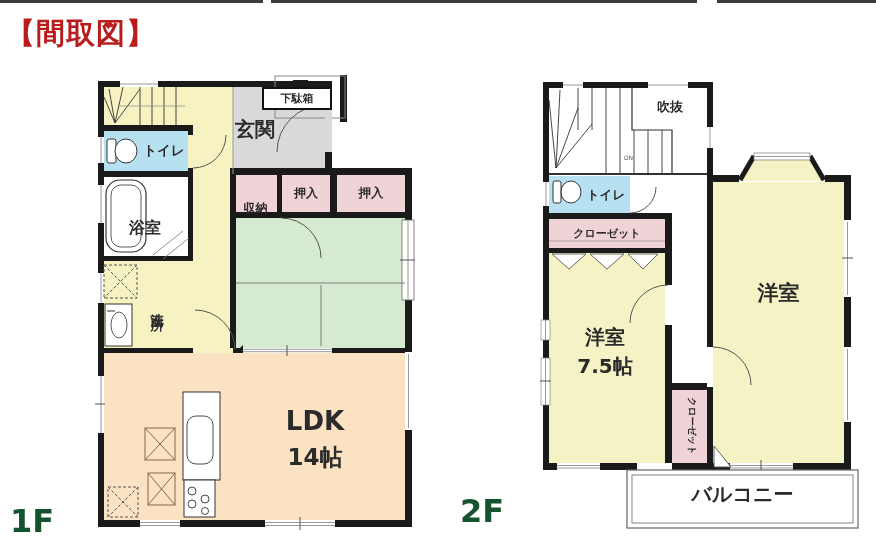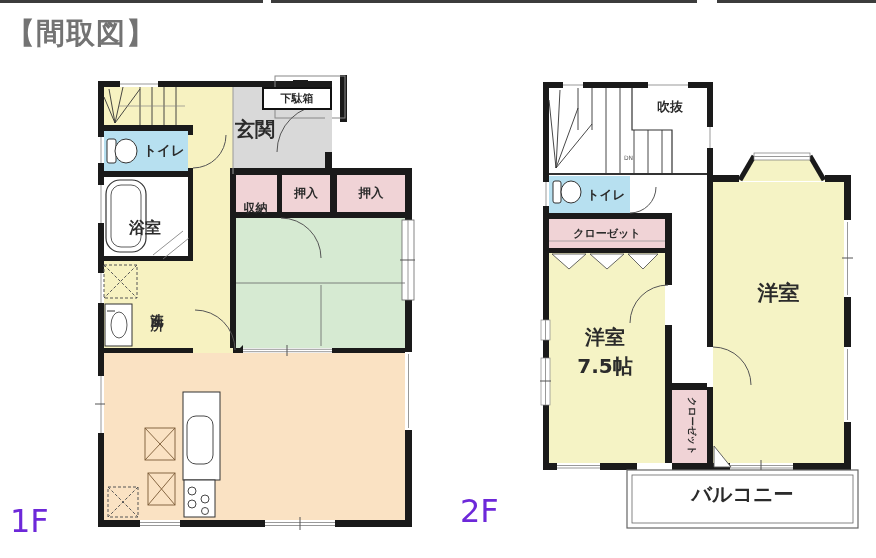--- a/index.html
+++ b/index.html
@@ -1,20 +1,20 @@
 <!DOCTYPE html>
 <html><head>
 <meta charset="utf-8">
 <style>
   html,body{margin:0;padding:0;background:#fff;}
   .canvas{position:relative;width:876px;height:558px;background:#fff;overflow:hidden;
           font-family:"DejaVu Sans","Liberation Sans",sans-serif;color:#222;}
   .bar{position:absolute;top:0;height:3px;background:#3c3c3c;}
-  .title{position:absolute;left:6px;top:14px;font-size:29px;font-weight:bold;letter-spacing:1px;color:#737373;}
-  .floor-label{position:absolute;font-size:32px;font-weight:normal;color:#6d28d9;}
+  .title{position:absolute;left:6px;top:14px;font-size:29px;font-weight:bold;letter-spacing:1px;color:#b91c1c;}
+  .floor-label{position:absolute;font-size:32px;font-weight:bold;color:#14532d;}
   .plan{position:absolute;}
   .plan svg{position:absolute;left:0;top:0;z-index:2;}
   .room{position:absolute;z-index:1;}
   .lbl{position:absolute;z-index:3;display:flex;align-items:center;justify-content:center;
        text-align:center;font-weight:600;color:#2b2b2b;line-height:1.45;white-space:nowrap;}
   .c-yellow{background:#f7f2c1;}
   .c-blue{background:#b7e0f0;}
   .c-pink{background:#f0d3d6;}
   .c-green{background:#d6ead2;}
   .c-peach{background:#fae2c3;}
@@ -190,20 +190,26 @@
     </svg>
 
     <div class="lbl boxed" style="left:119px;top:14px;width:66px;height:19px;font-size:11px;margin-left:48px;">下駄箱</div>
     <div class="lbl" style="left:130px;top:44px;width:60px;height:24px;font-size:20px;">玄関</div>
     <div class="lbl" style="left:44px;top:60px;width:50px;height:36px;font-size:13.5px;">トイレ</div>
     <div class="lbl" style="left:22px;top:144px;width:56px;height:22px;font-size:16px;">浴室</div>
     <div class="lbl vert" style="left:50px;top:190px;width:22px;height:85px;font-size:13px;">洗面所</div>
     <div class="lbl" style="left:139px;top:102px;width:43px;height:37px;font-size:12px;margin-top:15px;">収納</div>
     <div class="lbl" style="left:187px;top:102px;width:48px;height:37px;font-size:12px;">押入</div>
     <div class="lbl" style="left:242px;top:100px;width:68px;height:40px;font-size:12.5px;">押入</div>
+    <div class="lbl two-line" style="left:145px;top:330px;width:150px;font-size:26px;">
+      <div>
+        <span>LDK</span>
+        <span style="font-size:23px;">14帖</span>
+      </div>
+    </div>
   </div>
 
   <div class="plan" style="left:540px;top:80px;width:336px;height:452px;">
 
     <div class="room" style="left:9px;top:8px;width:83px;height:86px;background:#fff;"></div>
     <div class="room" style="left:92px;top:8px;width:81px;height:86px;background:#fff;"></div>
     <div class="room c-blue" style="left:9px;top:96px;width:81px;height:37px;"></div>
     <div class="room c-pink" style="left:9px;top:139px;width:116px;height:29px;"></div>
     <div class="room c-yellow2" style="left:9px;top:173px;width:116px;height:210px;"></div>
     <div class="room" style="left:132px;top:94px;width:35px;height:209px;background:#fff;"></div>

